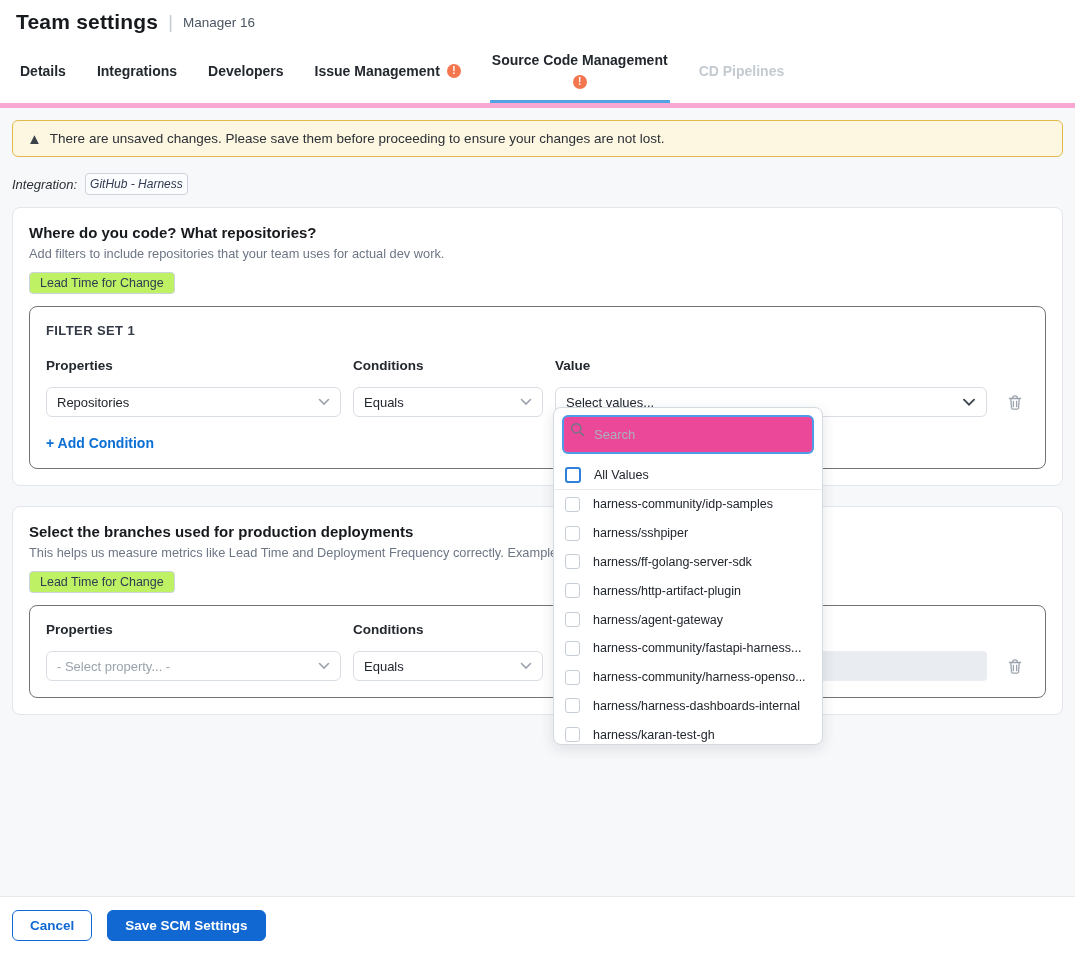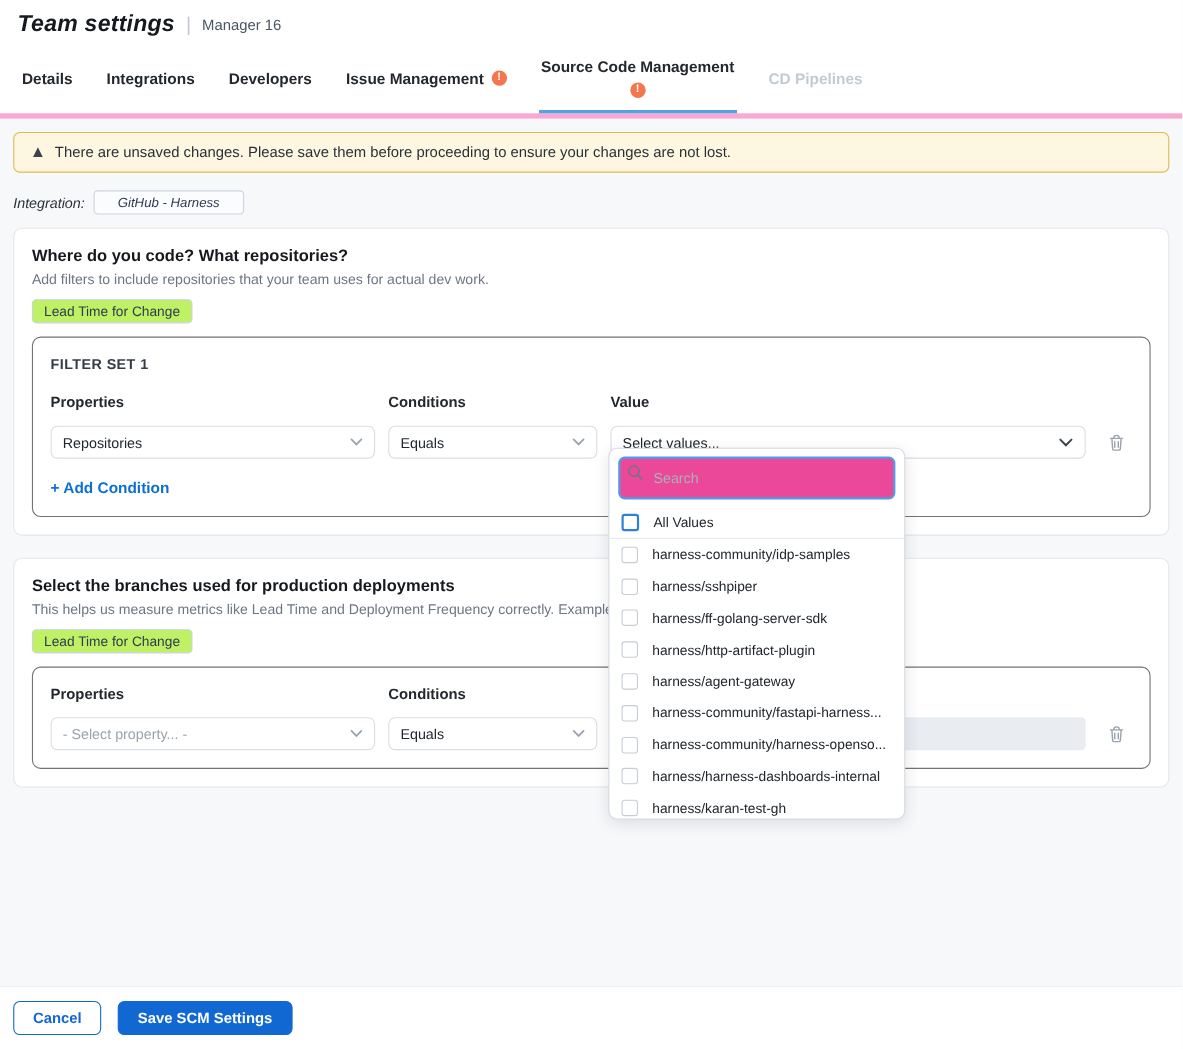--- a/index.html
+++ b/index.html
@@ -4,35 +4,35 @@
 <style>
   * { margin:0; padding:0; box-sizing:border-box; }
   html,body { width:1075px; height:954px; }
   body {
     font-family:"Liberation Sans", sans-serif;
     background:#ffffff; color:#22272e;
     display:flex; flex-direction:column; position:relative; overflow:hidden;
   }
   
   .hdr { padding:10px 16px 8px 16px; display:flex; align-items:center; gap:10px; background:#fff; }
-  .hdr-title { font-size:21px; font-weight:700; color:#16191d; letter-spacing:.2px;font-style:italic; }
+  .hdr-title { font-size:21px; font-weight:700; color:#16191d; letter-spacing:.2px; }
   .hdr-div { color:#c3c9d1; font-size:18px; font-weight:300; }
   .hdr-sub { font-size:13.5px; color:#4b5563; }
   
   .tabs { display:flex; gap:27px; padding:0 18px; border-bottom:5px solid #f9a8d4; background:#fff; }
   .tab { display:flex; align-items:center; gap:7px; padding:10px 2px 11px 2px; font-size:14px; font-weight:600; color:#23282e; cursor:pointer; border-bottom:3px solid transparent; }
   .tab.active { border-bottom:3px solid #55a2e3;flex-direction:column; }
   .tab.disabled { color:#c4cad1; }
   .warn-badge { width:14px; height:14px; border-radius:50%; background:#f4764f; color:#fff; font-size:10px; font-weight:700; display:inline-flex; align-items:center; justify-content:center; line-height:1; }
   
   .main { flex:1; background:#f7f8fa; padding:12px; position:relative; overflow:hidden; }
   .banner { background:#fdf7e1; border:1px solid #e3b94d; border-radius:6px; padding:10px 14px; display:flex; align-items:center; gap:8px; font-size:13.5px; color:#2b3036; margin-bottom:16px; }
   .warn-tri { font-size:15px; color:#3c434b; line-height:1; }
   .integration-row { display:flex; align-items:center; gap:8px; margin-bottom:12px; font-size:13px; color:#2b3036;font-style:italic; }
-  .chip { display:inline-block; border:1px solid #ccd3dd; background:#fbfcfd; border-radius:4px; padding:3px 21px; font-size:12px; color:#2f3b52; }
+  .chip { display:inline-block; border:1px solid #ccd3dd; background:#fbfcfd; border-radius:4px; padding:3px 4px; font-size:12px; color:#2f3b52; }
   .card { background:#fff; border:1px solid #e3e6ea; border-radius:8px; padding:16px; margin-bottom:20px; }
   .card h3 { font-size:15px; font-weight:700; color:#16191d; margin-bottom:5px; }
   .card .sub { font-size:12.8px; color:#6d7685; margin-bottom:11px; }
   .tag { display:inline-block; border:1px solid #ccd3dd; background:#bef264; border-radius:4px; padding:3px 10px; font-size:12.5px; color:#2f3b52; margin-bottom:12px; }
   .filter-box { border:1px solid #737373; border-radius:8px; padding:16px; background:#fff; }
   .fs-title { font-size:13px; font-weight:700; letter-spacing:.4px; color:#343b46; margin-bottom:20px; }
   .cols, .row { display:flex; align-items:center; }
   .col-1 { width:295px; margin-right:12px; }
   .col-2 { width:190px; margin-right:12px; }
   .col-3 { width:432px; margin-right:18px; }

